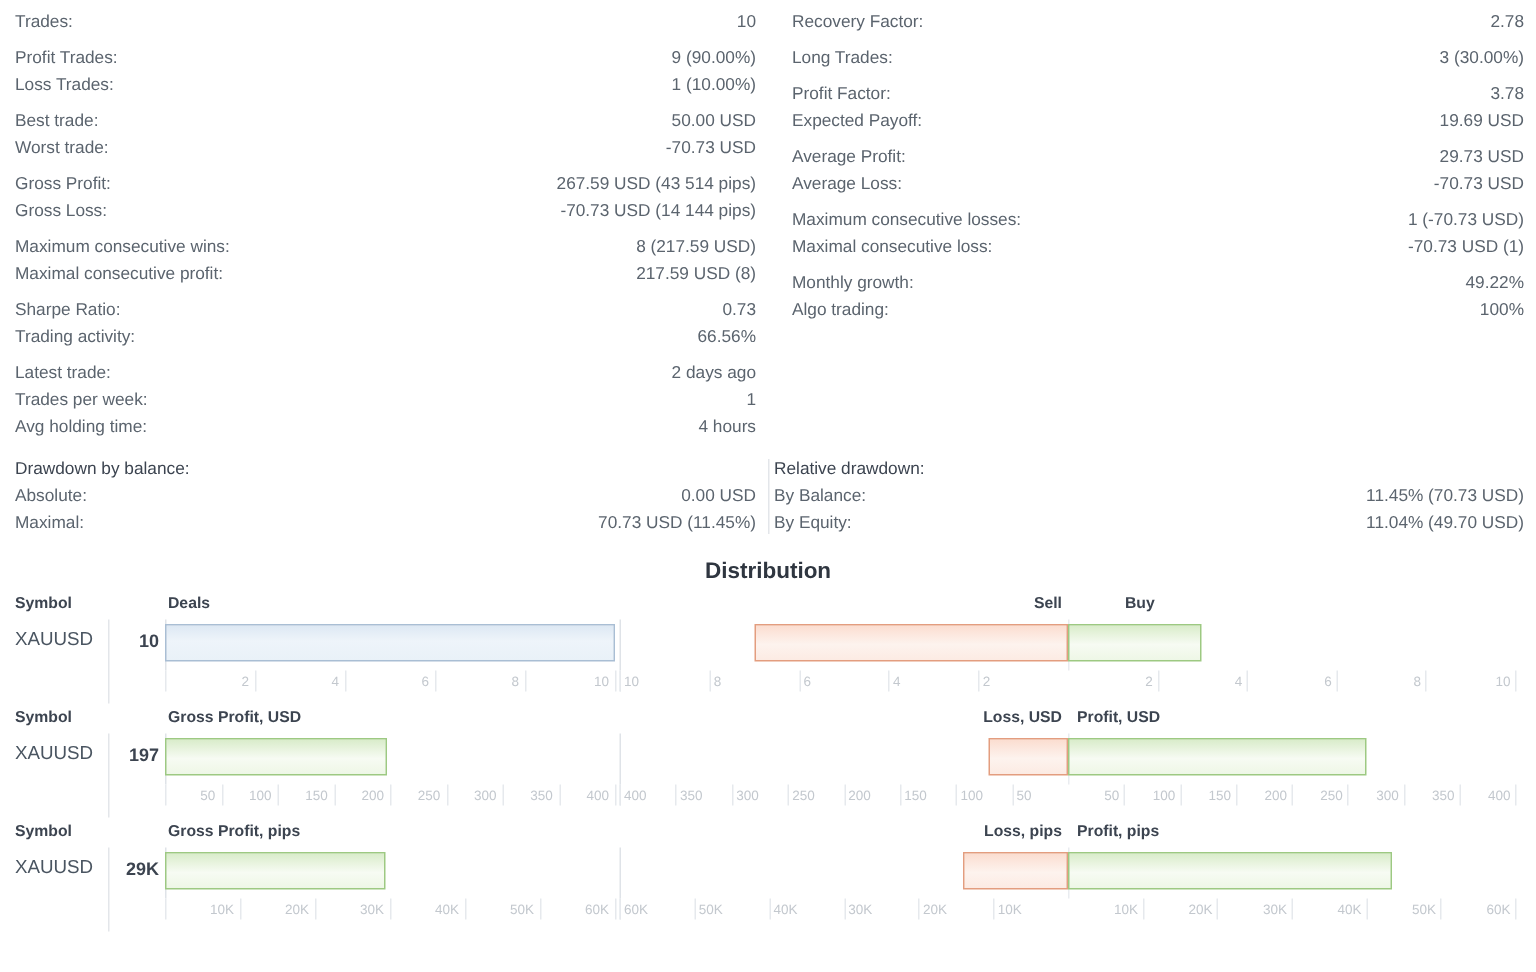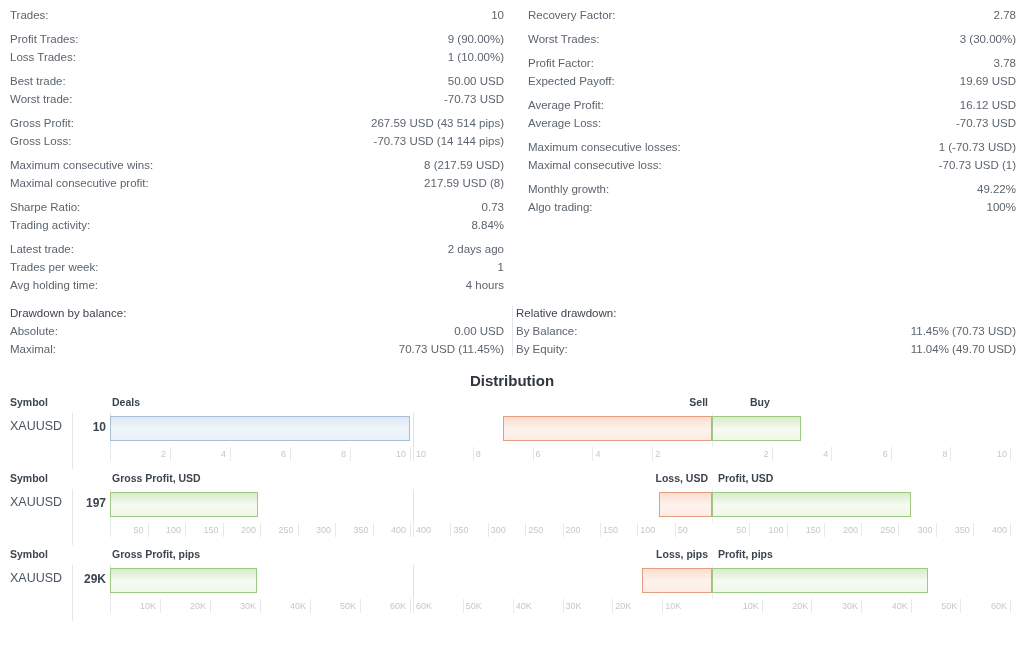--- a/index.html
+++ b/index.html
@@ -176,21 +176,21 @@
           <span class="lbl">Maximal consecutive profit:</span>
           <span class="val blue">217.59 USD (8)</span>
         </div>
         <div class="gap"></div>
         <div class="srow">
           <span class="lbl">Sharpe Ratio:</span>
           <span class="val plain">0.73</span>
         </div>
         <div class="srow">
           <span class="lbl">Trading activity:</span>
-          <span class="val plain">8.84%</span>
+          <span class="val plain">66.56%</span>
         </div>
         <div class="gap"></div>
         <div class="srow">
           <span class="lbl">Latest trade:</span>
           <span class="val plain">2 days ago</span>
         </div>
         <div class="srow">
           <span class="lbl">Trades per week:</span>
           <span class="val plain">1</span>
         </div>
@@ -199,36 +199,36 @@
           <span class="val plain">4 hours</span>
         </div>
       </div>
     <div class="stats-col right" id="stats-right">
         <div class="srow">
           <span class="lbl">Recovery Factor:</span>
           <span class="val plain">2.78</span>
         </div>
         <div class="gap"></div>
         <div class="srow">
-          <span class="lbl">Worst Trades:</span>
+          <span class="lbl">Long Trades:</span>
           <span class="val plain">3 (30.00%)</span>
         </div>
         <div class="gap"></div>
         <div class="srow">
           <span class="lbl">Profit Factor:</span>
           <span class="val plain">3.78</span>
         </div>
         <div class="srow">
           <span class="lbl">Expected Payoff:</span>
           <span class="val blue">19.69 USD</span>
         </div>
         <div class="gap"></div>
         <div class="srow">
           <span class="lbl">Average Profit:</span>
-          <span class="val blue">16.12 USD</span>
+          <span class="val blue">29.73 USD</span>
         </div>
         <div class="srow">
           <span class="lbl">Average Loss:</span>
           <span class="val red">-70.73 USD</span>
         </div>
         <div class="gap"></div>
         <div class="srow">
           <span class="lbl">Maximum consecutive losses:</span>
           <span class="val red">1 (-70.73 USD)</span>
         </div>

